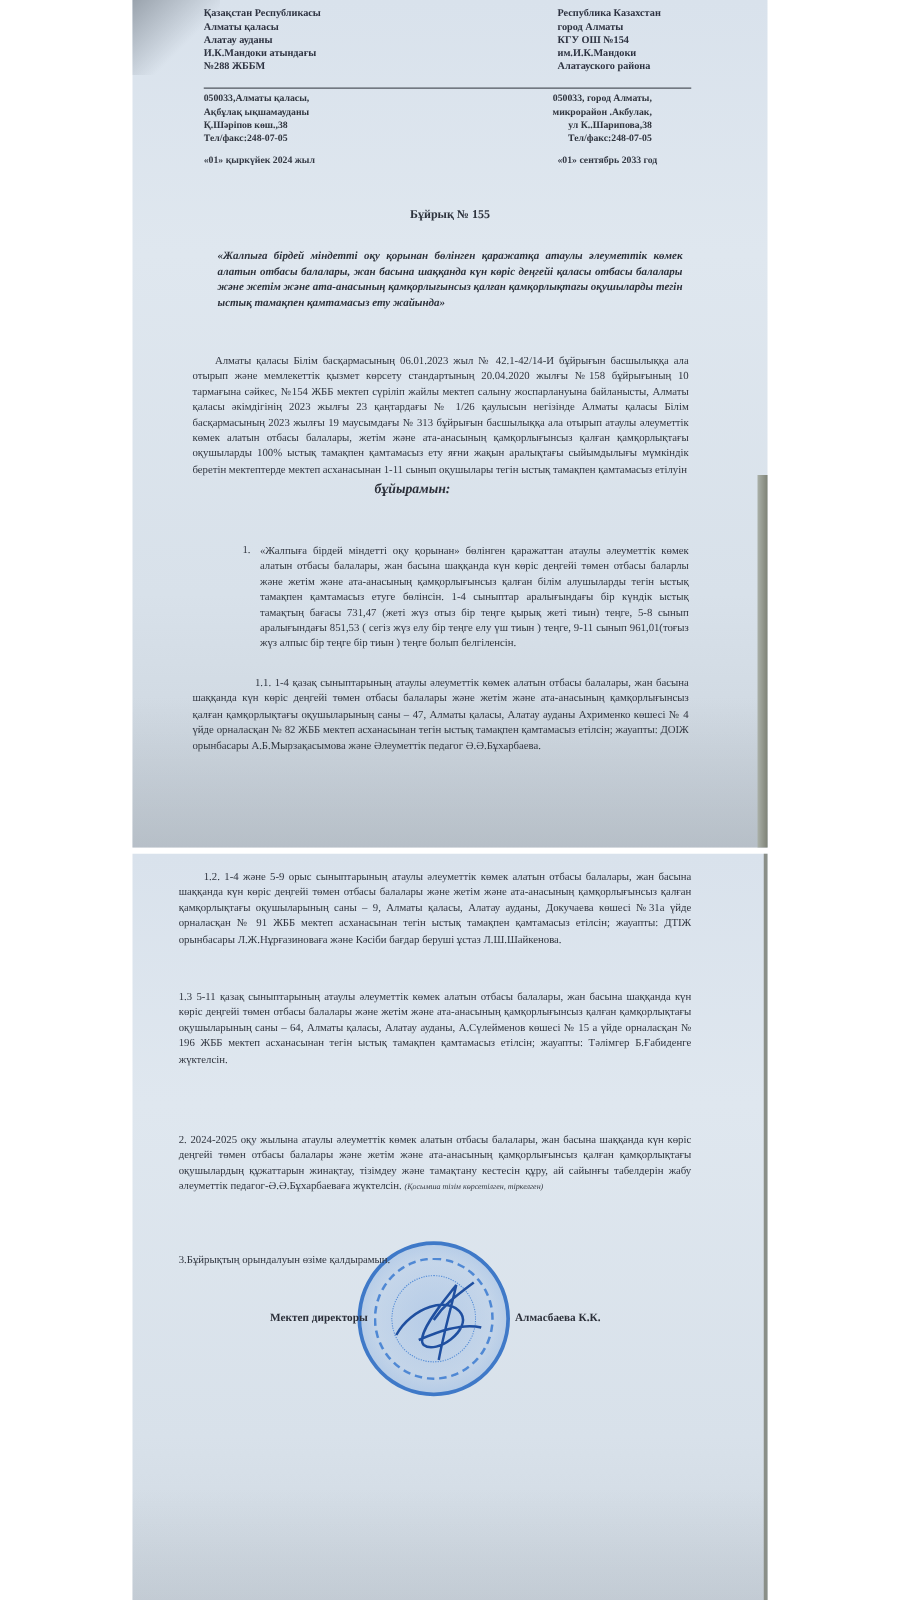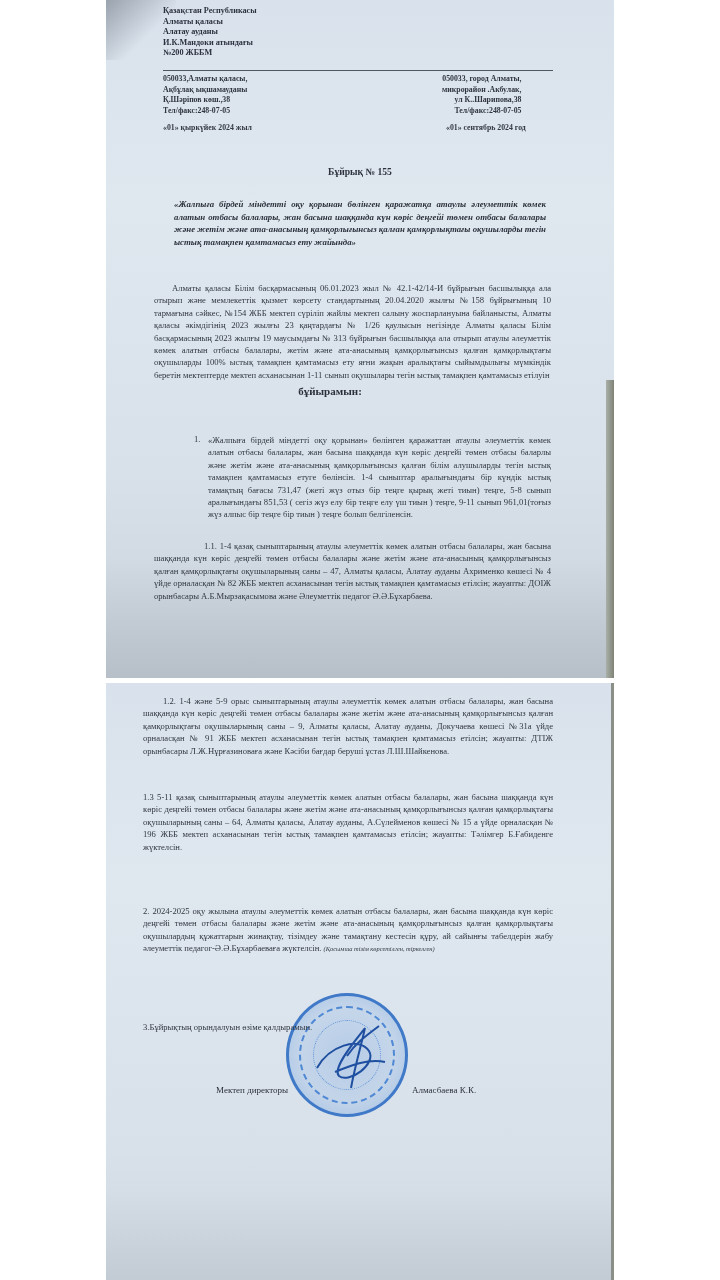--- a/index.html
+++ b/index.html
@@ -38,21 +38,21 @@
   .hdr { font-size: 8.2px; font-weight: bold; line-height: 10.5px; color: #2d3240; }
   .hdr div { white-space: nowrap; }
   .rule { position: absolute; left: 57px; width: 390px; height: 1px; background: #50565f; top: 70px; }
   .addr { font-size: 7.8px; font-weight: bold; line-height: 10.5px; color: #30353f; }
   .date { font-size: 7.8px; font-weight: bold; color: #343944; white-space: nowrap; }
   .order-title { font-size: 9.6px; font-weight: bold; text-align: center; width: 100%; color: #2d323c; }
   .subject { font-size: 8.8px; font-weight: bold; font-style: italic; line-height: 12.5px; text-align: justify; color: #2d323c; }
   .para { font-size: 8.6px; line-height: 12.4px; text-align: justify; color: #30353f; }
   .heading2 { font-size: 11px; font-weight: bold; text-align: center; color: #2b2f39; }
   .item-num { font-size: 8.6px; color: #30353f; }
-  .sig { font-size: 9px; font-weight: normal; color: #2b2f39; white-space: nowrap; margin-top: 36px; }
+  .sig { font-size: 9px; font-weight: bold; color: #2b2f39; white-space: nowrap; }
   .small-it { font-size: 6.4px; font-style: italic; }
   .stamp {
     position: absolute; width: 122px; height: 124px; border-radius: 50%;
     border: 3px solid #3f79c8; box-sizing: border-box;
     background: radial-gradient(circle, rgba(96,150,220,0.30) 0%, rgba(96,150,220,0.18) 55%, rgba(96,150,220,0.35) 80%, rgba(96,150,220,0.15) 100%);
   }
   .stamp .ring {
     position: absolute; left: 10px; top: 10px; right: 10px; bottom: 10px;
     border-radius: 50%; border: 2px dashed #4f88d4;
   }
@@ -66,50 +66,57 @@
 <body>
 
 <div class="page" id="page1">
   <div class="shade-bottom"></div>
 
   <div class="abs hdr" style="left:57px; top:6px;">
     <div>Қазақстан Республикасы</div>
     <div>Алматы қаласы</div>
     <div>Алатау ауданы</div>
     <div>И.К.Мандоки атындағы</div>
-    <div> №200 ЖББМ</div>
+    <div> №288 ЖББМ</div>
   </div>
 
+  <div class="abs hdr" style="left:340px; top:6px;">
+    <div>Республика Казахстан</div>
+    <div> город Алматы</div>
+    <div> КГУ ОШ №154</div>
+    <div> им.И.К.Мандоки</div>
+    <div> Алатауского района</div>
+  </div>
 
   <div class="rule"></div>
 
   <div class="abs addr" style="left:57px; top:74px;">
     <div>050033,Алматы қаласы,</div>
     <div>Ақбұлақ ықшамауданы</div>
     <div>Қ.Шәріпов көш.,38</div>
     <div>Тел/факс:248-07-05</div>
   </div>
 
   <div class="abs addr" style="left:336px; top:74px;text-align:right;">
     <div>050033, город Алматы,</div>
     <div>микрорайон .Акбулак,</div>
     <div>ул К..Шарипова,38</div>
     <div>Тел/факс:248-07-05</div>
   </div>
 
   <div class="abs date" style="left:57px; top:123px;">«01»  қыркүйек 2024 жыл</div>
-  <div class="abs date" style="left:340px; top:123px;">«01» сентябрь 2024 год</div>
+  <div class="abs date" style="left:340px; top:123px;">«01» сентябрь 2033 год</div>
 
   <div class="abs order-title" style="left:0; top:166px;">Бұйрық № 155</div>
 
-  <div class="abs subject" style="left:68px; top:198px; width:372px;">«Жалпыға бірдей міндетті оқу қорынан бөлінген қаражатқа атаулы әлеуметтік көмек алатын  отбасы балалары, жан басына шаққанда күн көріс деңгейі төмен отбасы балалары және  жетім және ата-анасының қамқорлығынсыз қалған  қамқорлықтағы оқушыларды тегін ыстық тамақпен қамтамасыз ету жайында»</div>
+  <div class="abs subject" style="left:68px; top:198px; width:372px;">«Жалпыға бірдей міндетті оқу қорынан бөлінген қаражатқа атаулы әлеуметтік көмек алатын  отбасы балалары, жан басына шаққанда күн көріс деңгейі қаласы отбасы балалары және  жетім және ата-анасының қамқорлығынсыз қалған  қамқорлықтағы оқушыларды тегін ыстық тамақпен қамтамасыз ету жайында»</div>
 
   <div class="abs para" style="left:48px; top:282px; width:397px; text-indent:18px;">Алматы қаласы Білім басқармасының 06.01.2023 жыл № 42.1-42/14-И бұйрығын басшылыққа ала отырып  және мемлекеттік қызмет көрсету  стандартының 20.04.2020 жылғы №158 бұйрығының 10 тармағына сәйкес, №154 ЖББ мектеп сүріліп жайлы мектеп салыну жоспарлануына байланысты, Алматы қаласы әкімдігінің 2023 жылғы 23 қаңтардағы № 1/26 қаулысын негізінде Алматы қаласы Білім басқармасының 2023 жылғы 19 маусымдағы  № 313 бұйрығын басшылыққа ала отырып атаулы әлеуметтік көмек алатын отбасы балалары, жетім және ата-анасының қамқорлығынсыз қалған қамқорлықтағы оқушыларды 100% ыстық тамақпен қамтамасыз ету яғни жақын аралықтағы сыйымдылығы мүмкіндік беретін мектептерде мектеп асханасынан  1-11 сынып оқушылары тегін ыстық тамақпен қамтамасыз етілуін</div>
 
-  <div class="abs heading2" style="left:0; top:385px; width:448px;">бұйырамын:</div>
+  <div class="abs heading2" style="left:0; top:385px; width:448px;font-style:italic;">бұйырамын:</div>
 
   <div class="abs item-num" style="left:88px; top:434px;">1.</div>
   <div class="abs para" style="left:102px; top:434px; width:343px;">«Жалпыға бірдей міндетті оқу қорынан» бөлінген қаражаттан атаулы әлеуметтік көмек алатын  отбасы балалары, жан басына шаққанда күн көріс деңгейі төмен отбасы баларлы және  жетім және ата-анасының қамқорлығынсыз қалған білім алушыларды тегін ыстық тамақпен қамтамасыз етуге бөлінсін. 1-4 сыныптар аралығындағы бір күндік ыстық тамақтың бағасы 731,47 (жеті жүз отыз бір теңге қырық жеті тиын) теңге, 5-8 сынып аралығындағы  851,53 ( сегіз жүз елу бір теңге елу үш тиын ) теңге, 9-11 сынып 961,01(тоғыз жүз алпыс бір теңге бір тиын ) теңге болып белгіленсін.</div>
 
   <div class="abs para" style="left:48px; top:540px; width:397px; text-indent:50px;">1.1. 1-4 қазақ сыныптарының   атаулы әлеуметтік көмек алатын  отбасы балалары, жан басына шаққанда күн көріс деңгейі төмен отбасы балалары және  жетім және ата-анасының қамқорлығынсыз қалған   қамқорлықтағы оқушыларының    саны – 47, Алматы қаласы, Алатау ауданы Ахрименко көшесі № 4 үйде орналасқан № 82 ЖББ мектеп асханасынан тегін ыстық тамақпен қамтамасыз етілсін; жауапты: ДОІЖ орынбасары А.Б.Мырзақасымова  және Әлеуметтік педагог Ә.Ә.Бұхарбаева.</div>
 </div>
 
 <div class="page" id="page2">
   <div class="shade-bottom"></div>
 
@@ -123,17 +130,17 @@
   </div>
 
   <div class="stamp" style="left:180px; top:310px;">
     <div class="ring"></div>
     <div class="ring2"></div>
     <svg width="122" height="124" viewBox="0 0 122 124">
       <path d="M28 72 C 40 50, 70 40, 80 55 C 88 68, 60 88, 50 80 C 42 72, 70 40, 76 32 C 72 50, 66 70, 62 92 M 58 60 C 66 48, 74 42, 90 30 M 46 76 C 60 70, 80 62, 96 66" fill="none" stroke="#1f4fa0" stroke-width="2"></path>
     </svg>
   </div>
 
-  <div class="abs para" style="left:37px; top:338px; white-space:nowrap;">3.Бұйрықтың орындалуын өзіме  қалдырамын.</div>
+  <div class="abs para" style="left:37px; top:318px; white-space:nowrap;">3.Бұйрықтың орындалуын өзіме  қалдырамын.</div>
 
   <div class="abs sig" style="left:110px; top:366px;">Мектеп директоры</div>
   <div class="abs sig" style="left:306px; top:366px;">Алмасбаева К.К.</div>
 </div>
 
 </body></html>

